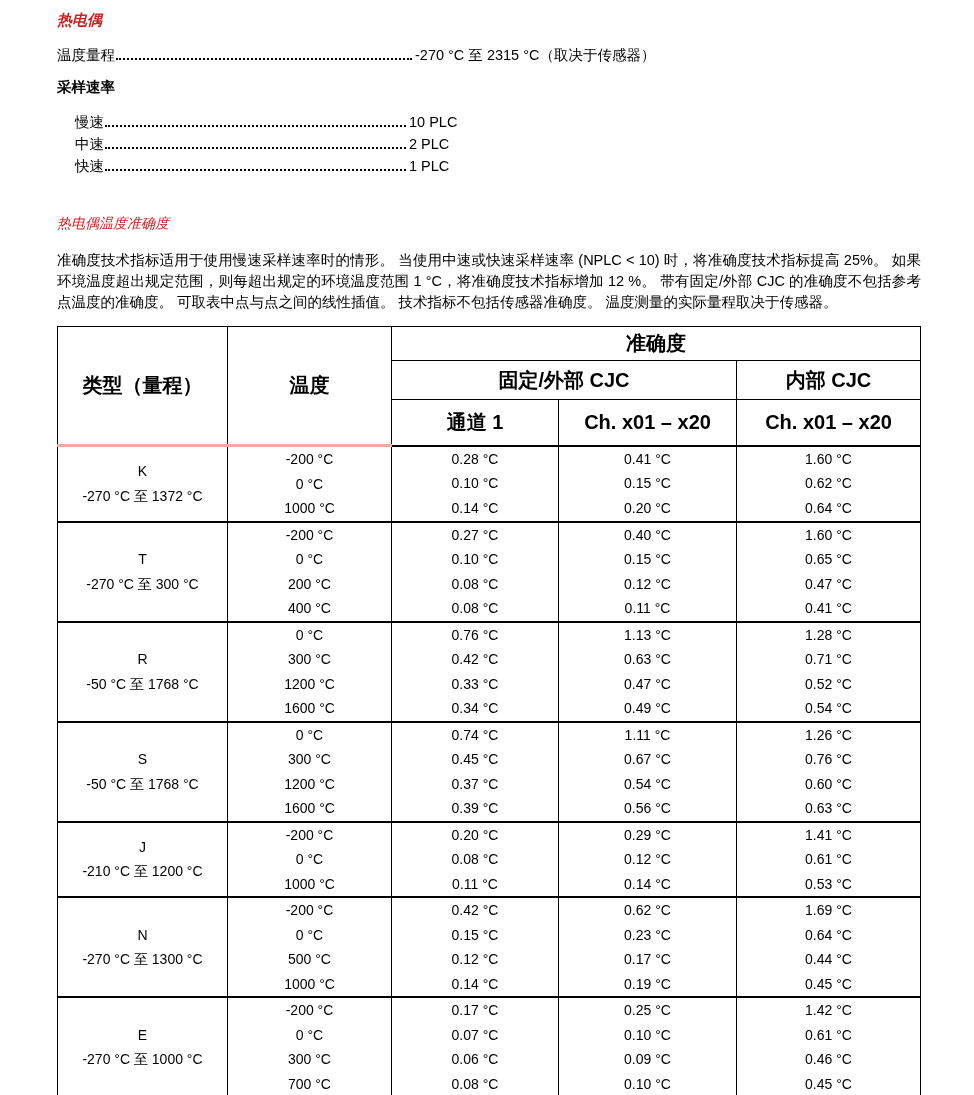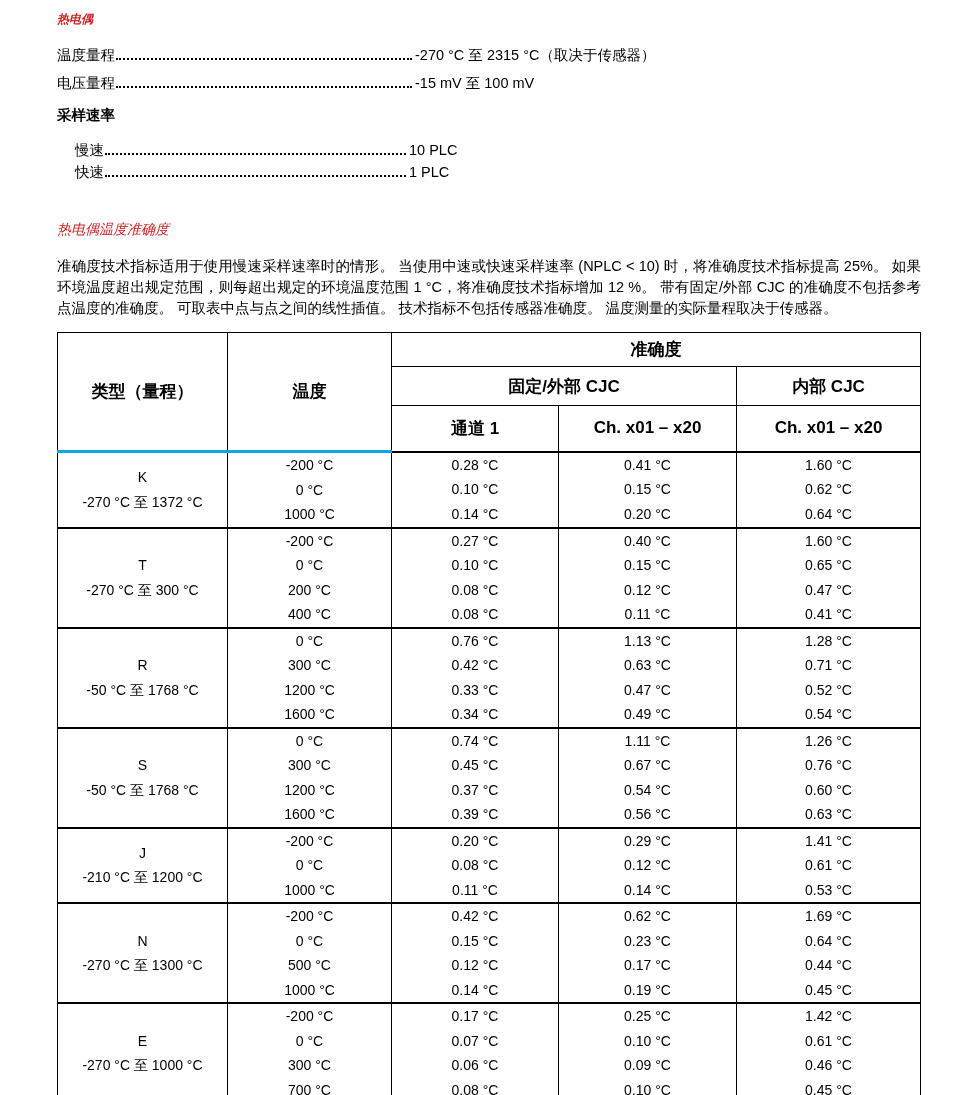--- a/index.html
+++ b/index.html
@@ -9,23 +9,22 @@
     font-family: "Liberation Sans", "DejaVu Sans", sans-serif;
     color: var(--ink);
     font-size: 14.5px;
   }
   .page { padding: 8px 53px 0 57px; }
 
   
   .h-red {
     color: var(--accent);
     font-style: italic;
-    font-size: 12px;
+    font-size: 15px;
     line-height: 24px;
-    font-family: Liberation Mono, monospace;
   }
   .h1 { font-weight: bold; margin-bottom: 13px; }
   .h2 { font-weight: normal; margin-top: 35px; font-family: "Liberation Serif", "DejaVu Serif", serif; font-size: 14px; }
 
   
   .spec-row { display: flex; align-items: baseline; line-height: 20px; margin-bottom: 8px; }
   .spec-lead { display: flex; align-items: baseline; width: 358px; flex: 0 0 358px; }
   .spec-label { font-weight: normal; white-space: nowrap; }
   .sub .spec-label { font-weight: normal; }
   .dots { flex: 1 1 auto; border-bottom: 2px dotted #000; margin: 0 3px 3px 1px; min-width: 10px; }
@@ -47,62 +46,62 @@
     border-collapse: collapse;
     table-layout: fixed;
     width: 863px;
   }
   table.acc th, table.acc td {
     border: 1px solid #000;
     text-align: center;
     vertical-align: middle;
     padding: 0;
   }
-  thead th { font-weight: bold; font-size: 17px; }
+  thead th { font-weight: bold; font-size: 20px; }
   .hrow1 th { height: 34px; }
   .hrow2 th { height: 39px; }
   .hrow3 th { height: 46px; }
-  thead th.rspan { border-bottom: 3px solid #0ea5e9; }
+  thead th.rspan { border-bottom: 3px solid #fca5a5; }
   .hrow3 th { border-bottom: 3px solid #000; }
   tbody tr { border-top: 2px solid #000; }
   tbody td { border-top: none; border-bottom: none; font-size: 14px; }
   .cell-line { height: 24.5px; line-height: 24.5px; }
 </style>
 </head>
 <body>
 
 <div class="page">
 
   <div class="h-red h1">热电偶</div>
 
   <div class="spec-row">
     <div class="spec-lead">
       <span class="spec-label">温度量程</span>
       <span class="dots"></span>
     </div>
     <span class="spec-value">-270 °C 至 2315 °C（取决于传感器）</span>
   </div>
 
-  <div class="spec-row">
-    <div class="spec-lead">
-      <span class="spec-label">电压量程</span>
-      <span class="dots"></span>
-    </div>
-    <span class="spec-value">-15 mV 至 100 mV</span>
-  </div>
 
   <div class="spec-group-label">采样速率</div>
 
   <div class="sub">
     <div class="spec-row">
       <div class="spec-lead">
         <span class="spec-label">慢速</span>
         <span class="dots"></span>
       </div>
       <span class="spec-value">10 PLC</span>
+    </div>
+    <div class="spec-row">
+      <div class="spec-lead">
+        <span class="spec-label">中速</span>
+        <span class="dots"></span>
+      </div>
+      <span class="spec-value">2 PLC</span>
     </div>
     <div class="spec-row">
       <div class="spec-lead">
         <span class="spec-label">快速</span>
         <span class="dots"></span>
       </div>
       <span class="spec-value">1 PLC</span>
     </div>
   </div>
 

